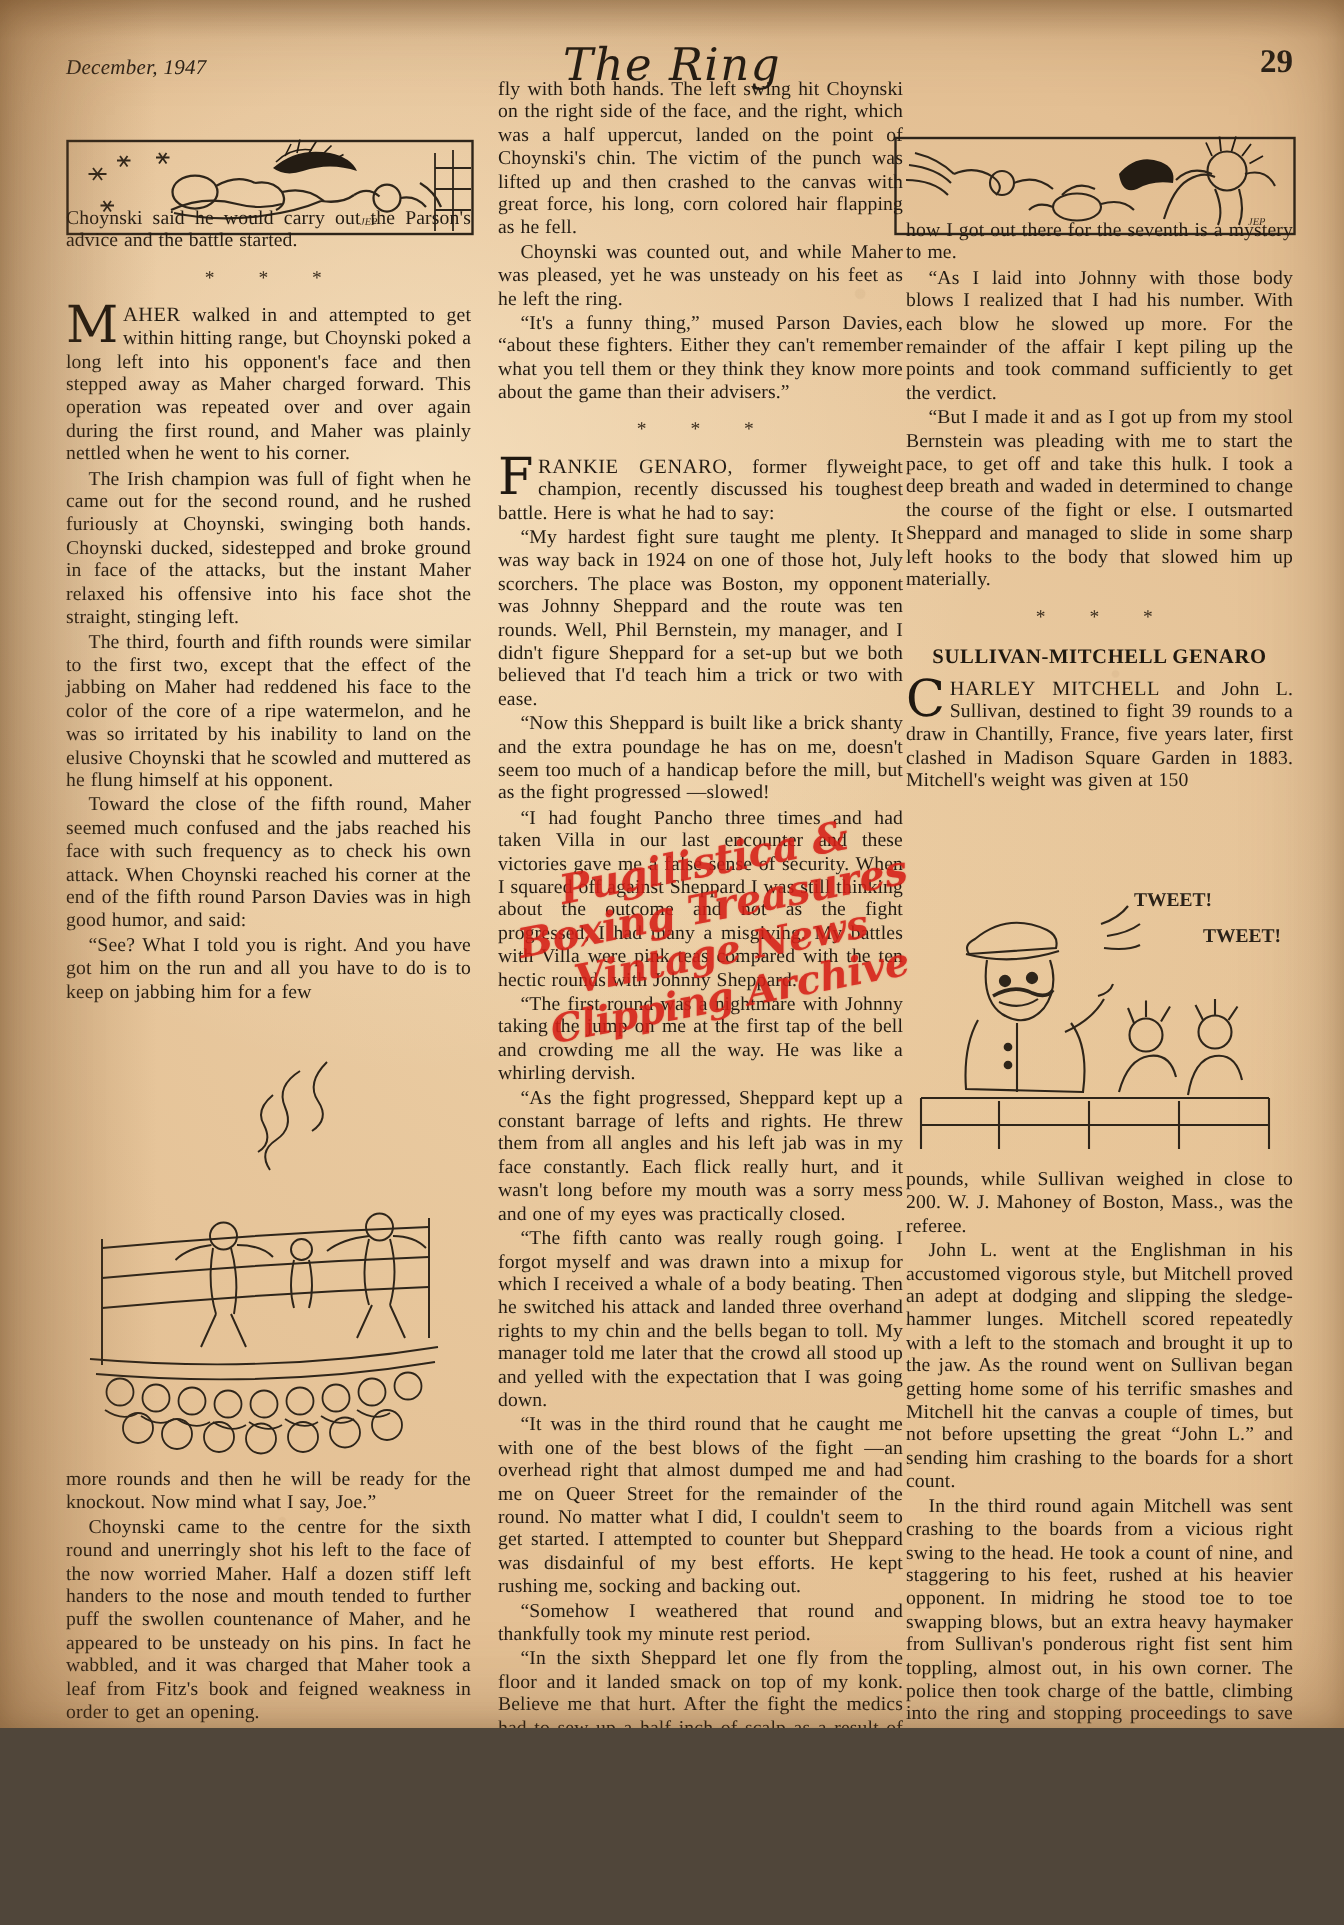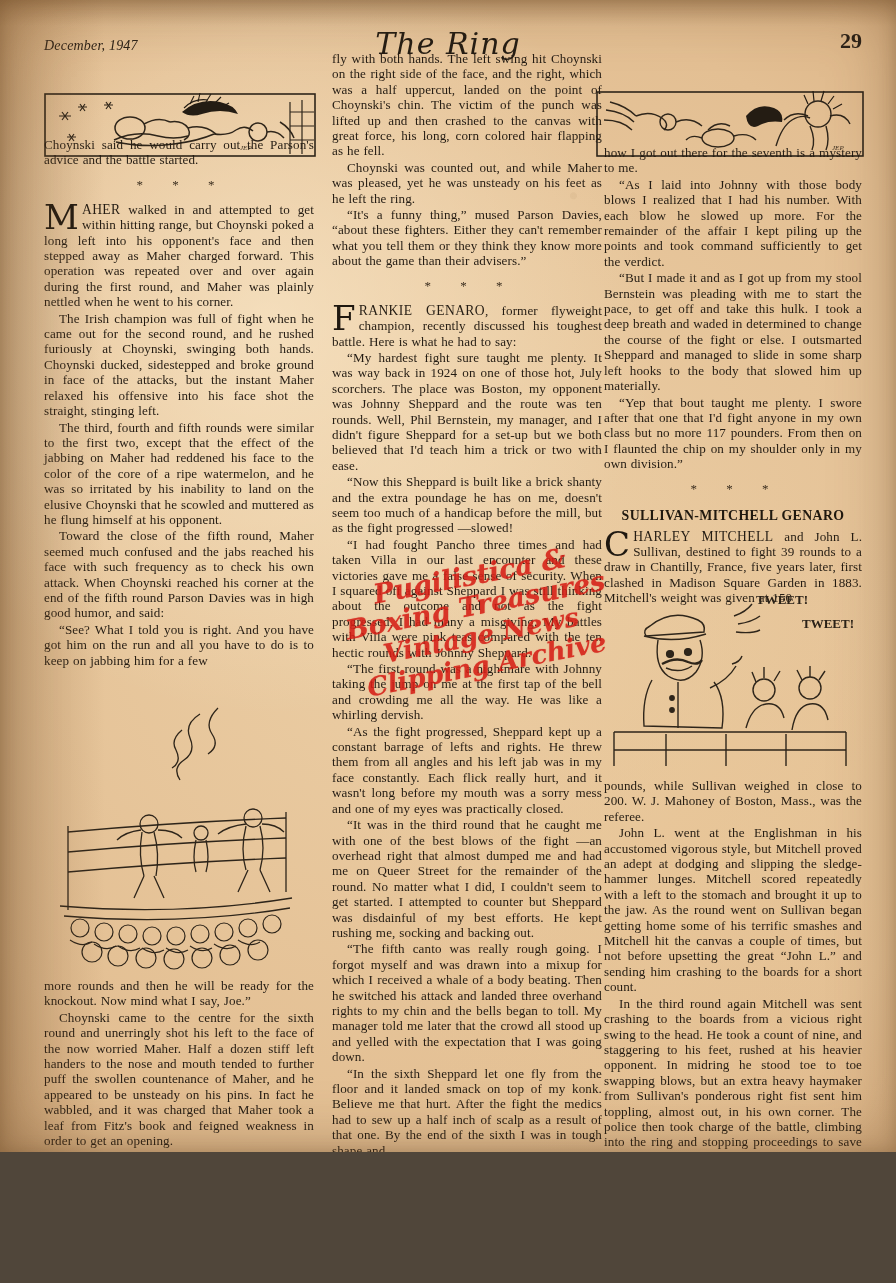--- a/index.html
+++ b/index.html
@@ -227,31 +227,31 @@
     <p class="noind">fly with both hands. The left swing hit Choynski on the right side of the face, and the right, which was a half uppercut, landed on the point of Choynski's chin. The victim of the punch was lifted up and then crashed to the canvas with great force, his long, corn colored hair flapping as he fell.</p>
     <p class="ind">Choynski was counted out, and while Maher was pleased, yet he was unsteady on his feet as he left the ring.</p>
     <p class="ind">“It's a funny thing,” mused Parson Davies, “about these fighters. Either they can't remember what you tell them or they think they know more about the game than their advisers.”</p>
     <div class="stars">* * *</div>
     <p class="dropcap-para"><span class="dc">F</span><span class="sc">RANKIE GENARO</span><span>, former flyweight champion, recently discussed his toughest battle. Here is what he had to say:</span></p>
     <p class="ind">“My hardest fight sure taught me plenty. It was way back in 1924 on one of those hot, July scorchers. The place was Boston, my opponent was Johnny Sheppard and the route was ten rounds. Well, Phil Bernstein, my manager, and I didn't figure Sheppard for a set-up but we both believed that I'd teach him a trick or two with ease.</p>
     <p class="ind">“Now this Sheppard is built like a brick shanty and the extra poundage he has on me, doesn't seem too much of a handicap before the mill, but as the fight progressed —slowed!</p>
     <p class="ind">“I had fought Pancho three times and had taken Villa in our last encounter and these victories gave me a false sense of security. When I squared off against Sheppard I was still thinking about the outcome and not as the fight progressed, I had many a misgiving. My battles with Villa were pink teas compared with the ten hectic rounds with Johnny Sheppard.</p>
     <p class="ind">“The first round was a nightmare with Johnny taking the jump on me at the first tap of the bell and crowding me all the way. He was like a whirling dervish.</p>
     <p class="ind">“As the fight progressed, Sheppard kept up a constant barrage of lefts and rights. He threw them from all angles and his left jab was in my face constantly. Each flick really hurt, and it wasn't long before my mouth was a sorry mess and one of my eyes was practically closed.</p>
+    <p class="ind">“The fifth canto was really rough going. I forgot myself and was drawn into a mixup for which I received a whale of a body beating. Then he switched his attack and landed three overhand rights to my chin and the bells began to toll. My manager told me later that the crowd all stood up and yelled with the expectation that I was going down.</p>
     <p class="ind">“It was in the third round that he caught me with one of the best blows of the fight —an overhead right that almost dumped me and had me on Queer Street for the remainder of the round. No matter what I did, I couldn't seem to get started. I attempted to counter but Sheppard was disdainful of my best efforts. He kept rushing me, socking and backing out.</p>
-    <p class="ind">“The fifth canto was really rough going. I forgot myself and was drawn into a mixup for which I received a whale of a body beating. Then he switched his attack and landed three overhand rights to my chin and the bells began to toll. My manager told me later that the crowd all stood up and yelled with the expectation that I was going down.</p>
+    <p class="ind">“Somehow I weathered that round and thankfully took my minute rest period.</p>
     <p class="ind">“In the sixth Sheppard let one fly from the floor and it landed smack on top of my konk. Believe me that hurt. After the fight the medics had to sew up a half inch of scalp as a result of that one. By the end of the sixth I was in tough shape and</p>
   </div>
 
   <div class="col" id="col3">
     <div style="height:94px;"></div>
     <p class="noind">how I got out there for the seventh is a mystery to me.</p>
     <p class="ind">“As I laid into Johnny with those body blows I realized that I had his number. With each blow he slowed up more. For the remainder of the affair I kept piling up the points and took command sufficiently to get the verdict.</p>
     <p class="ind">“But I made it and as I got up from my stool Bernstein was pleading with me to start the pace, to get off and take this hulk. I took a deep breath and waded in determined to change the course of the fight or else. I outsmarted Sheppard and managed to slide in some sharp left hooks to the body that slowed him up materially.</p>
-    <p class="ind">“Yep that bout taught me plenty. I swore after that one that I'd fight anyone in my own class but no more 117 pounders. From then on I flaunted the chip on my shoulder only in my own division.”</p>
     <div class="stars">* * *</div>
     <h2 class="section-head">SULLIVAN-MITCHELL GENARO</h2>
     <p class="dropcap-para"><span class="dc">C</span><span class="sc">HARLEY MITCHELL</span><span> and John L. Sullivan, destined to fight 39 rounds to a draw in Chantilly, France, five years later, first clashed in Madison Square Garden in 1883. Mitchell's weight was given at 150</span></p>
   </div>
 
   <div class="cartoon" style="left:606px;top:582px;">
     <svg width="256" height="196" viewBox="0 0 256 196">
       <text x="150" y="22" font-family="Liberation Serif, serif" font-size="13" font-weight="bold" fill="#2b2218">TWEET!</text>
       <text x="196" y="46" font-family="Liberation Serif, serif" font-size="13" font-weight="bold" fill="#2b2218">TWEET!</text>
       <g fill="none" stroke="#2e251a" stroke-width="1.4">

